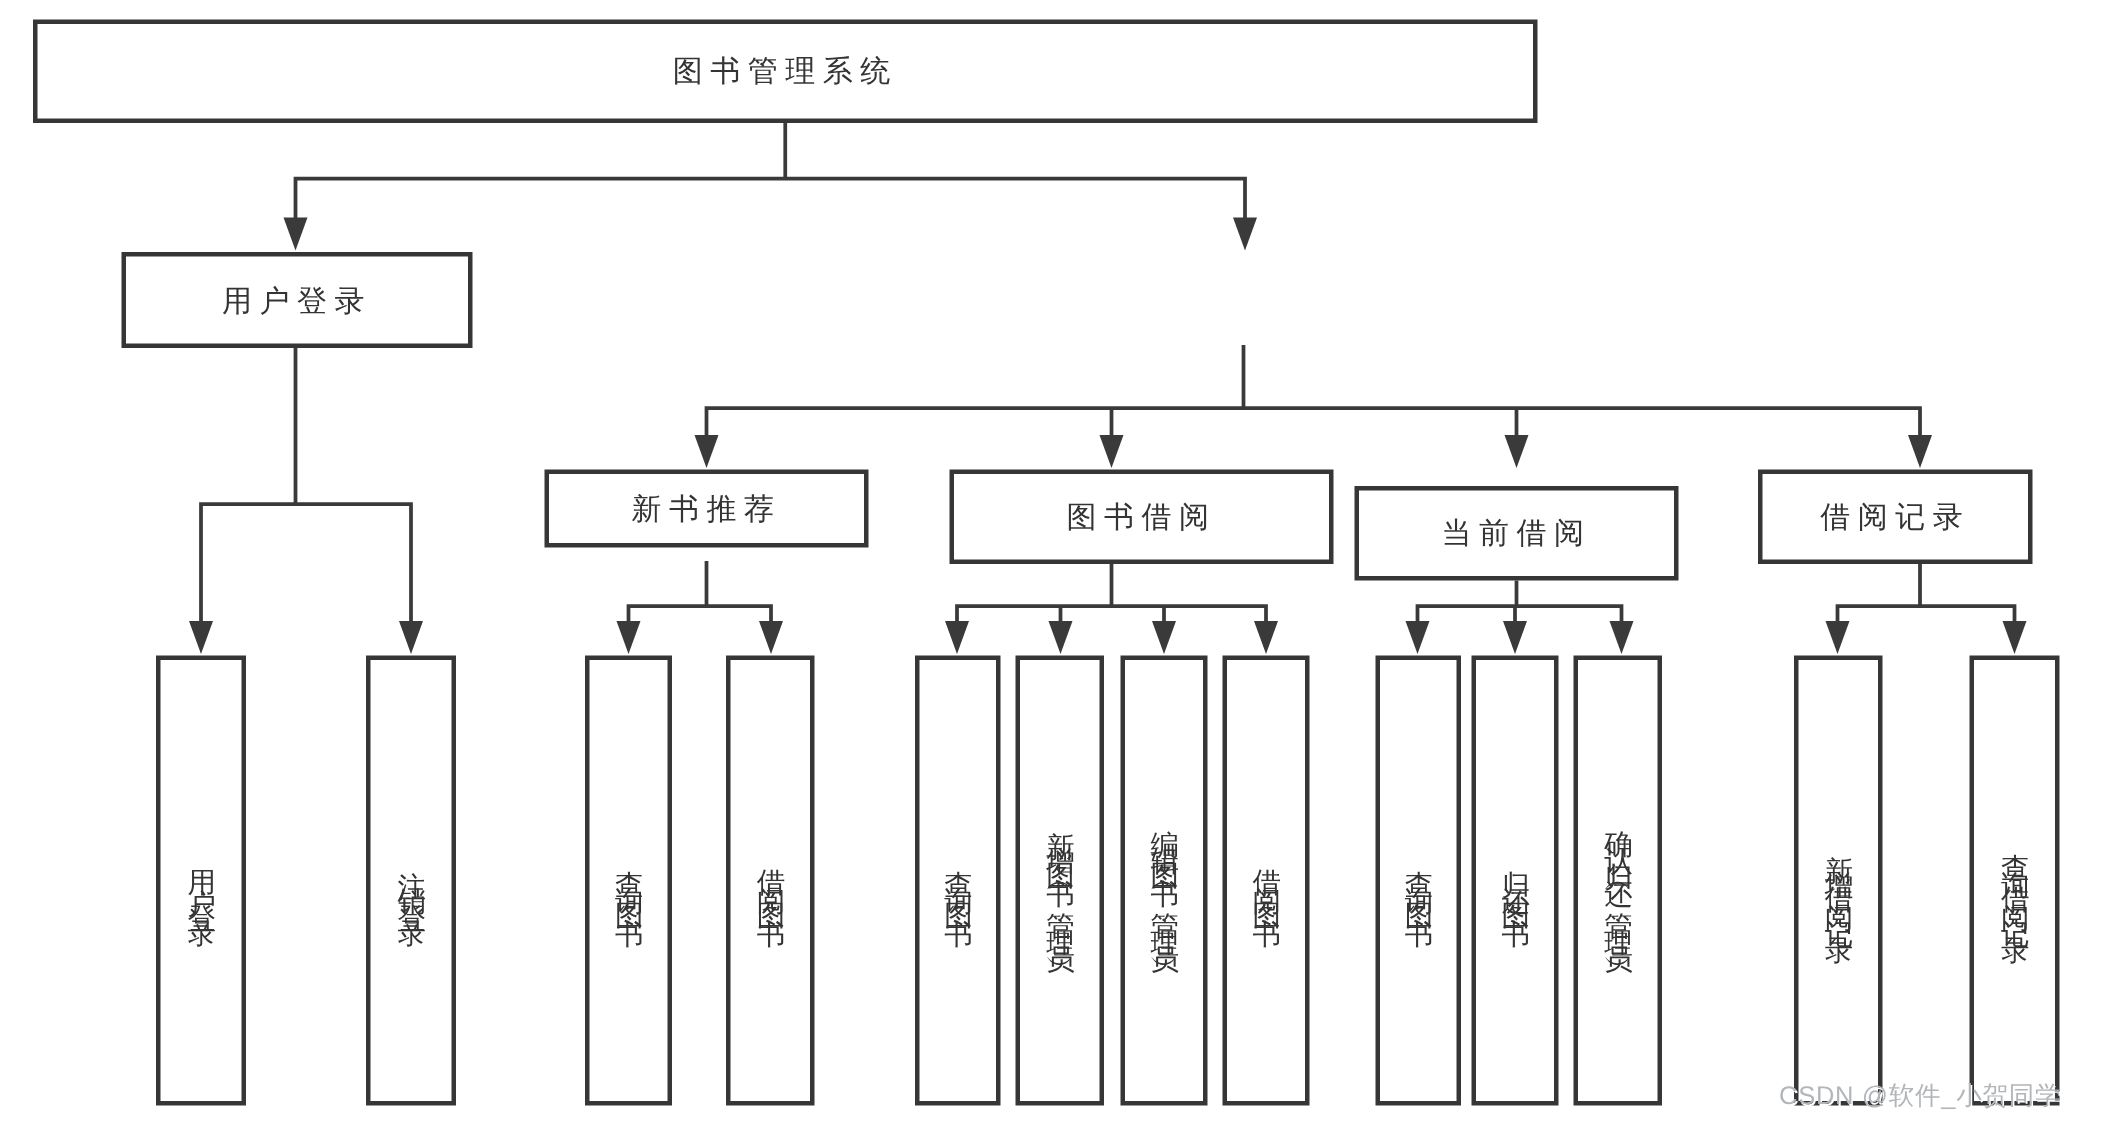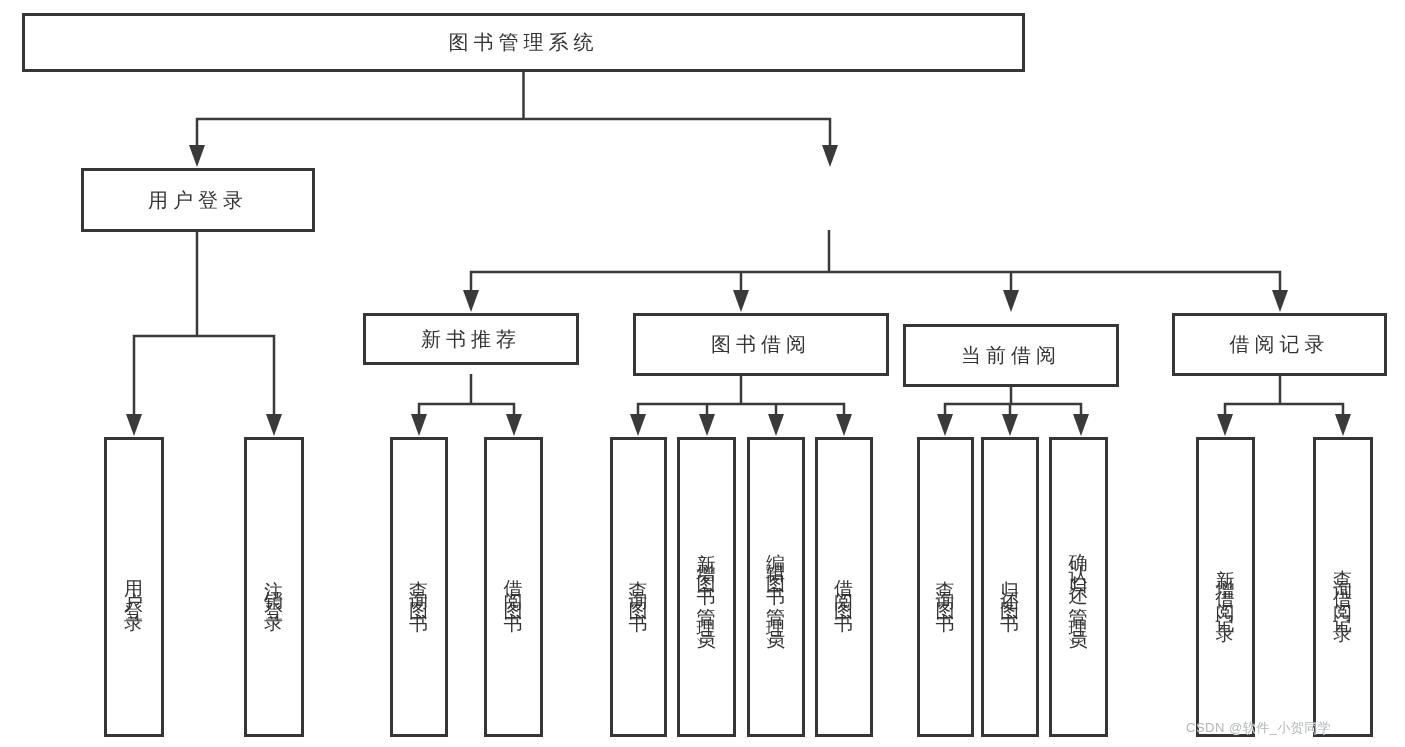--- a/index.html
+++ b/index.html
@@ -32,21 +32,21 @@
     writing-mode:vertical-rl;
     text-orientation:mixed;
     font-size:19px;
     letter-spacing:11px;
     line-height:1;
     white-space:nowrap;
   }
   .watermark{
     position:absolute;
     left:1186px;top:719px;
-    font-size:13px;
+    font-size:17px;
     letter-spacing:0.5px;
     color:#b2b6ba;
     text-shadow:1px 1px 0 #ffffff;
     white-space:nowrap;
     z-index:5;
   }
 </style>
 </head>
 <body>
 
@@ -93,38 +93,38 @@
       <polygon points="699,414 715,414 707,436"></polygon>
       <polygon points="768,414 784,414 776,436"></polygon>
       <polygon points="836,414 852,414 844,436"></polygon>
       <polygon points="937,414 953,414 945,436"></polygon>
       <polygon points="1002,414 1018,414 1010,436"></polygon>
       <polygon points="1073,414 1089,414 1081,436"></polygon>
       <polygon points="1217,414 1233,414 1225,436"></polygon>
       <polygon points="1335,414 1351,414 1343,436"></polygon>
     </svg>
 
-  <div class="box h" style="left:22px;top:13px;width:1003px;height:59px">
+  <div class="box h" style="left:22px;top:13px;width:1003px;height:69px">
     <span class="lbl">图书管理系统</span>
   </div>
 
   <div class="box h" style="left:81px;top:168px;width:234px;height:64px">
     <span class="lbl">用户登录</span>
   </div>
 
   <div class="box h" style="left:363px;top:313px;width:216px;height:52px">
     <span class="lbl">新书推荐</span>
   </div>
   <div class="box h" style="left:633px;top:313px;width:256px;height:63px">
     <span class="lbl">图书借阅</span>
   </div>
   <div class="box h" style="left:903px;top:324px;width:216px;height:63px">
     <span class="lbl">当前借阅</span>
   </div>
-  <div class="box h" style="left:1172px;top:313px;width:215px;height:63px">
+  <div class="box h" style="left:1172px;top:313px;width:183px;height:63px">
     <span class="lbl">借阅记录</span>
   </div>
 
   <div class="box v" style="left:104px;top:437px;width:60px;height:300px">
     <span class="vlbl">用户登录</span>
   </div>
   <div class="box v" style="left:244px;top:437px;width:60px;height:300px">
     <span class="vlbl">注销登录</span>
   </div>
 

